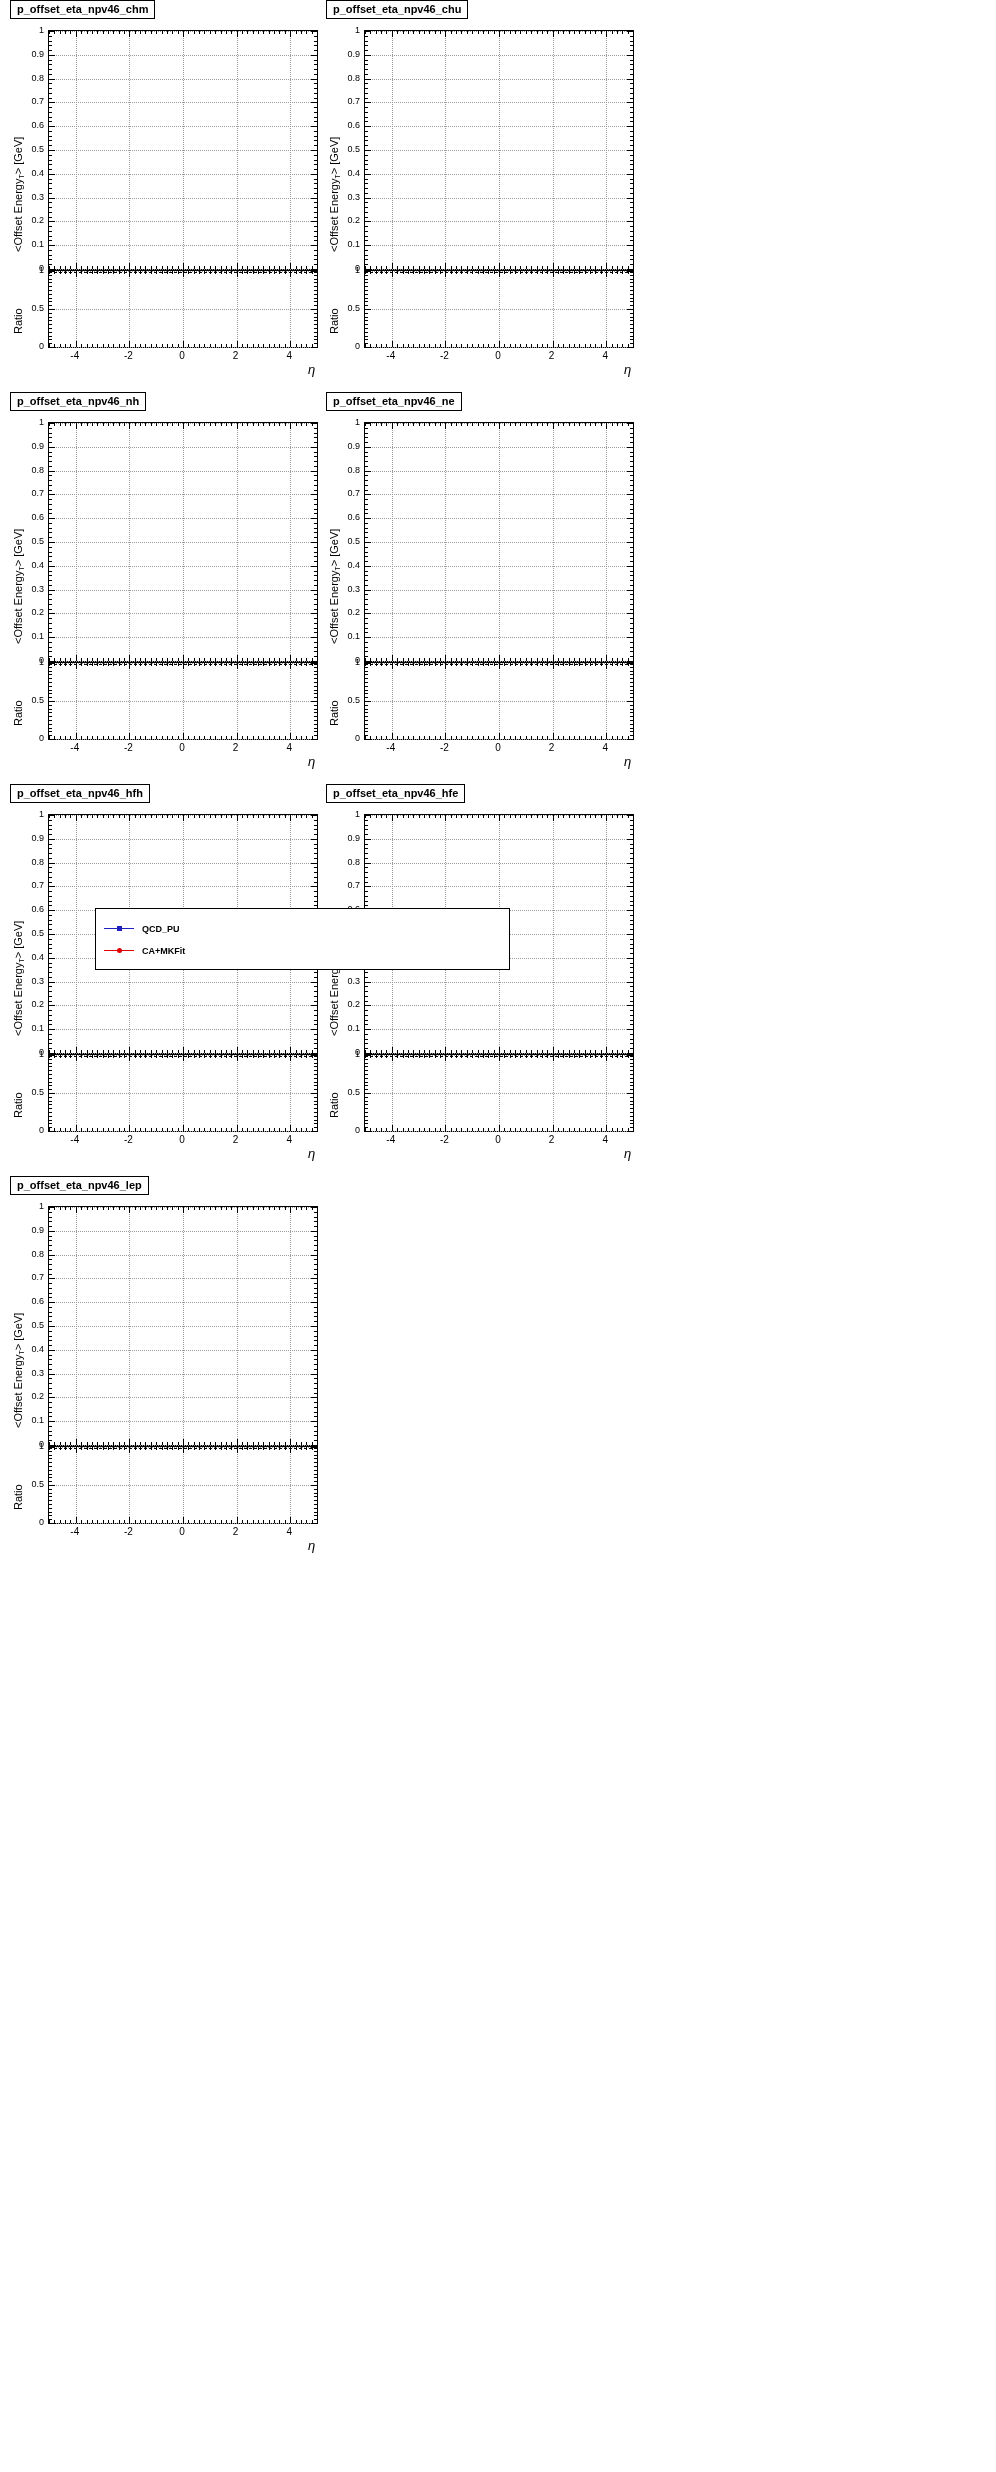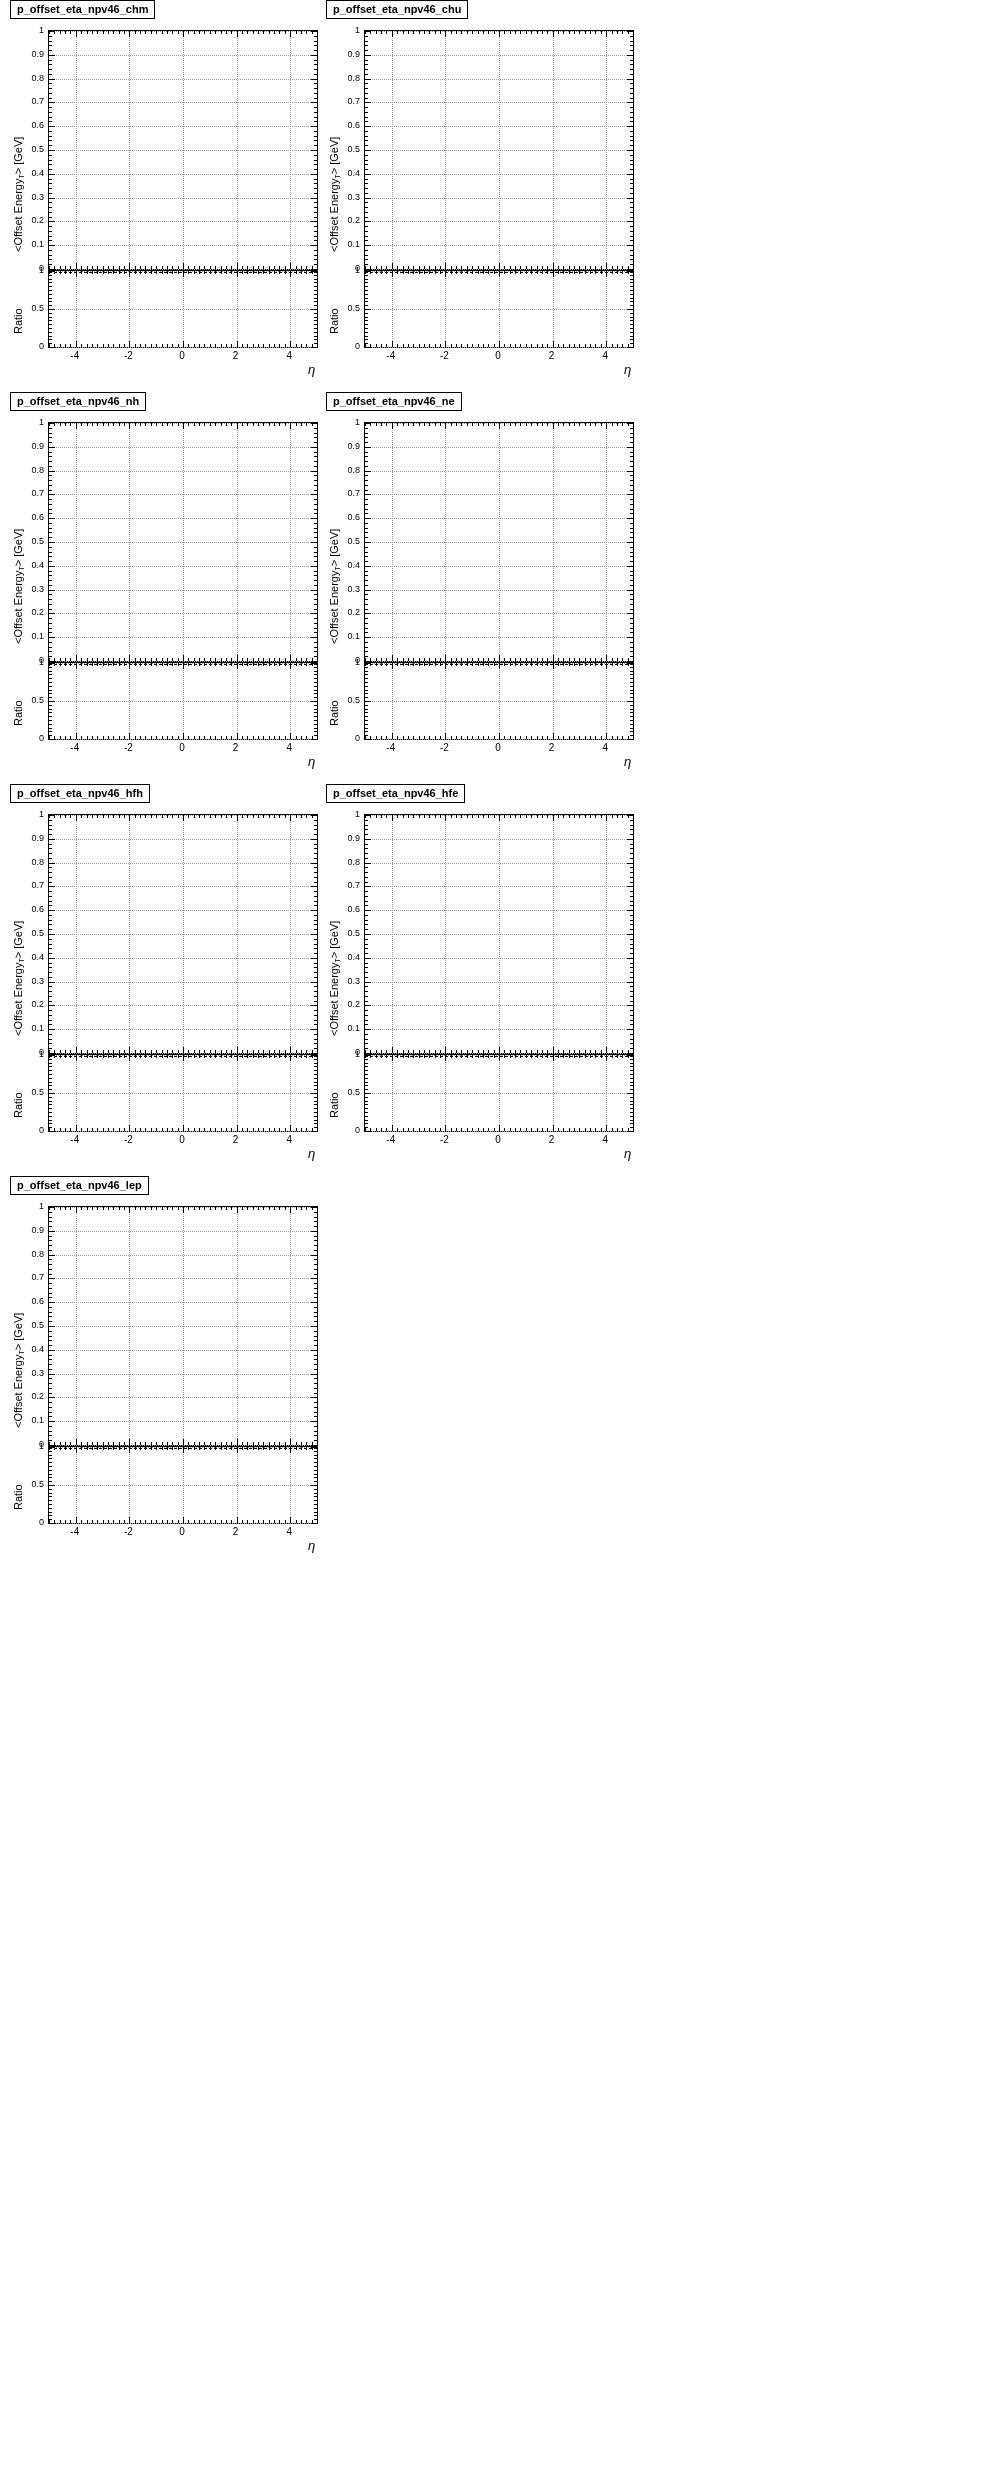--- a/index.html
+++ b/index.html
@@ -2985,14 +2985,30 @@
       <div class="xlab" style="left: 59.8px; width: 30px; top: 350px;">-4</div>
       <div class="xlab" style="left: 113.4px; width: 30px; top: 350px;">-2</div>
       <div class="xlab" style="left: 167px; width: 30px; top: 350px;">0</div>
       <div class="xlab" style="left: 220.6px; width: 30px; top: 350px;">2</div>
       <div class="xlab" style="left: 274.2px; width: 30px; top: 350px;">4</div>
       <div class="axis-title-x" style="left: 308px; top: 362px;">η</div>
       <div class="axis-title-y" style="left: 12px; top: 252px;">&lt;Offset Energy<span class="sub">T</span>&gt; [GeV]</div>
       <div class="ratio-title" style="left: 12px; top: 334px;">Ratio</div>
     </div>
 
+  <div class="legend" id="legend-box" style="left:95px; top:908px; width:415px; height:62px;">
+    <div class="legend-row" style="margin-top:9px;">
+      <span class="legend-mark">
+        <span class="legend-line" style="background:#2020c0;"></span>
+        <span class="legend-dot" style="background:#2020c0; border-radius:0;"></span>
+      </span>
+      <span class="legend-label">QCD_PU</span>
+    </div>
+    <div class="legend-row">
+      <span class="legend-mark">
+        <span class="legend-line" style="background:#e00000;"></span>
+        <span class="legend-dot" style="background:#e00000;"></span>
+      </span>
+      <span class="legend-label">CA+MKFit</span>
+    </div>
+  </div>
 
 </div>
 
 </body></html>

